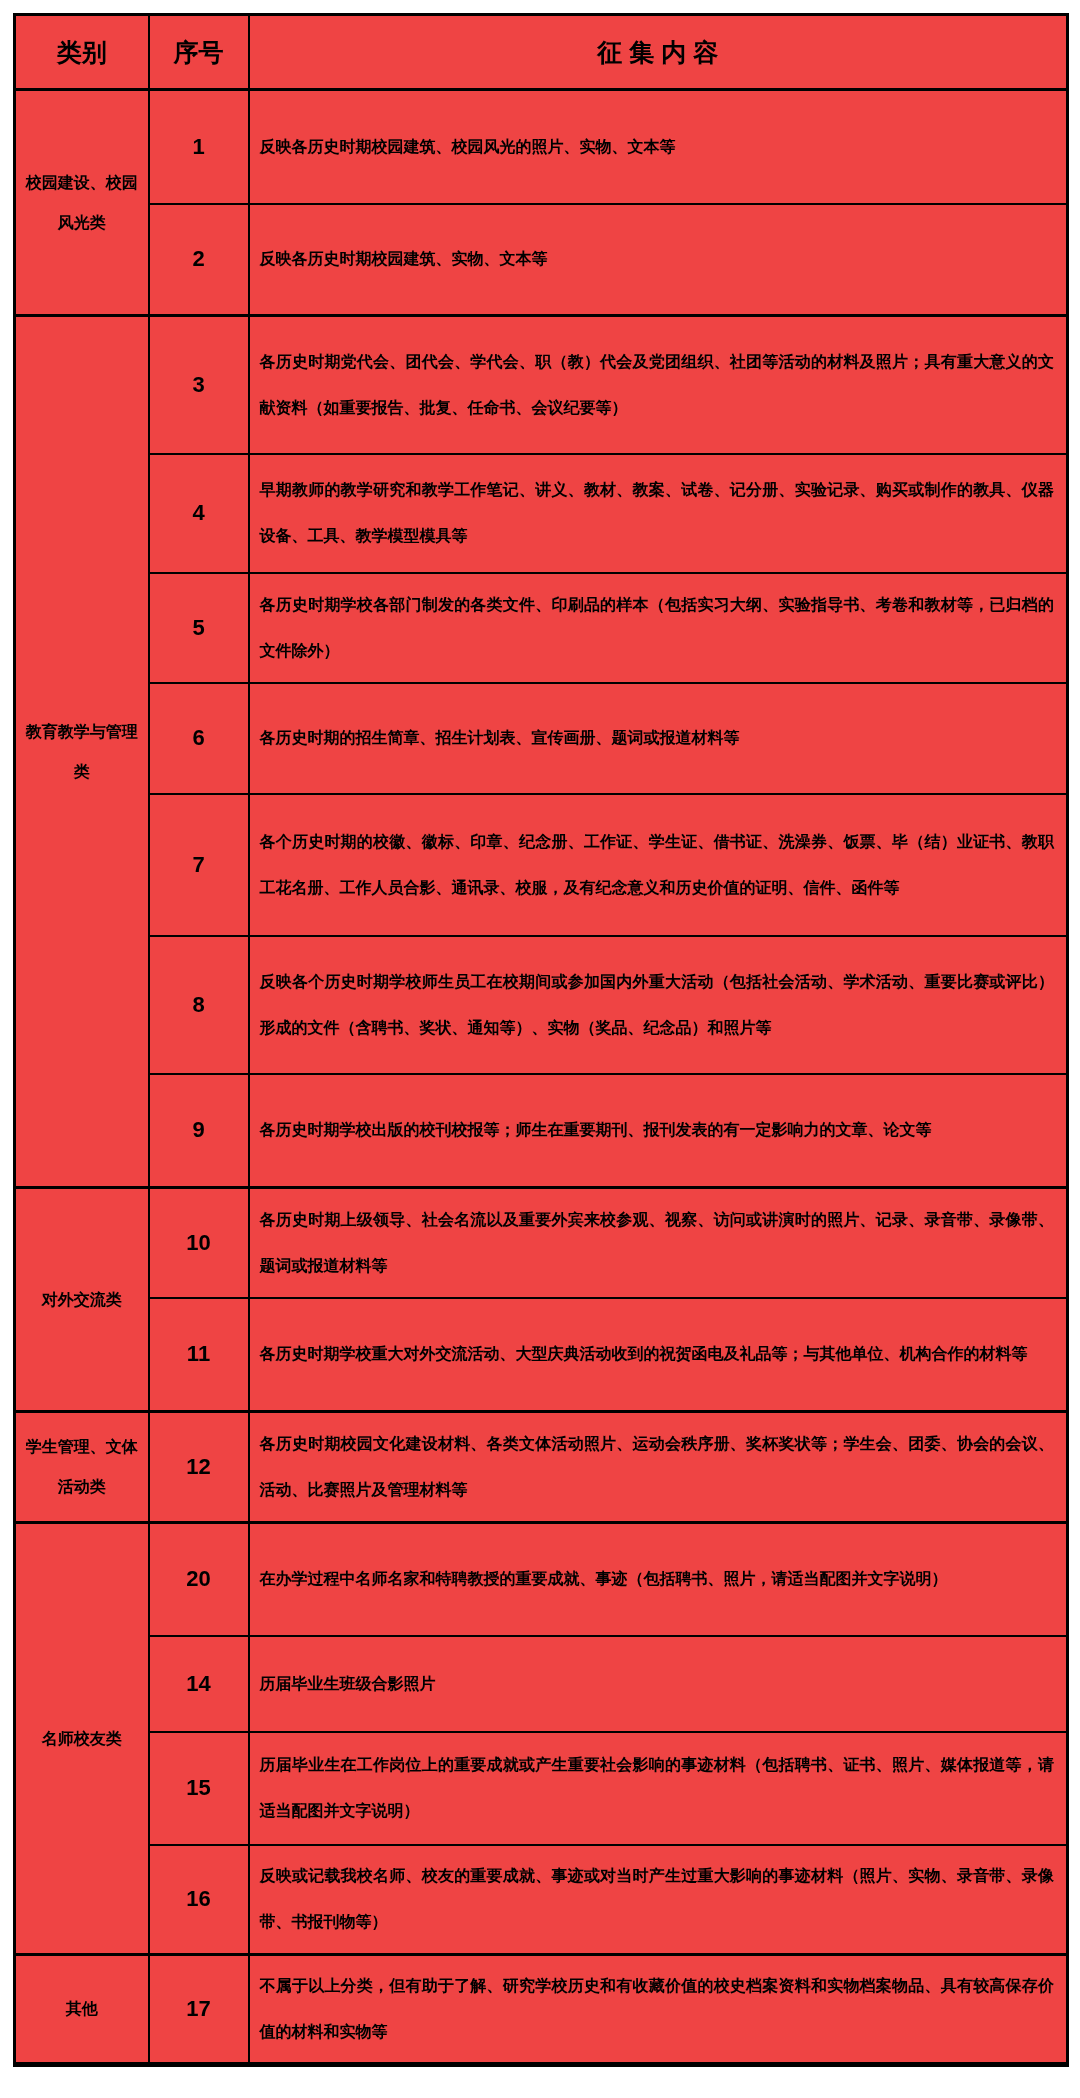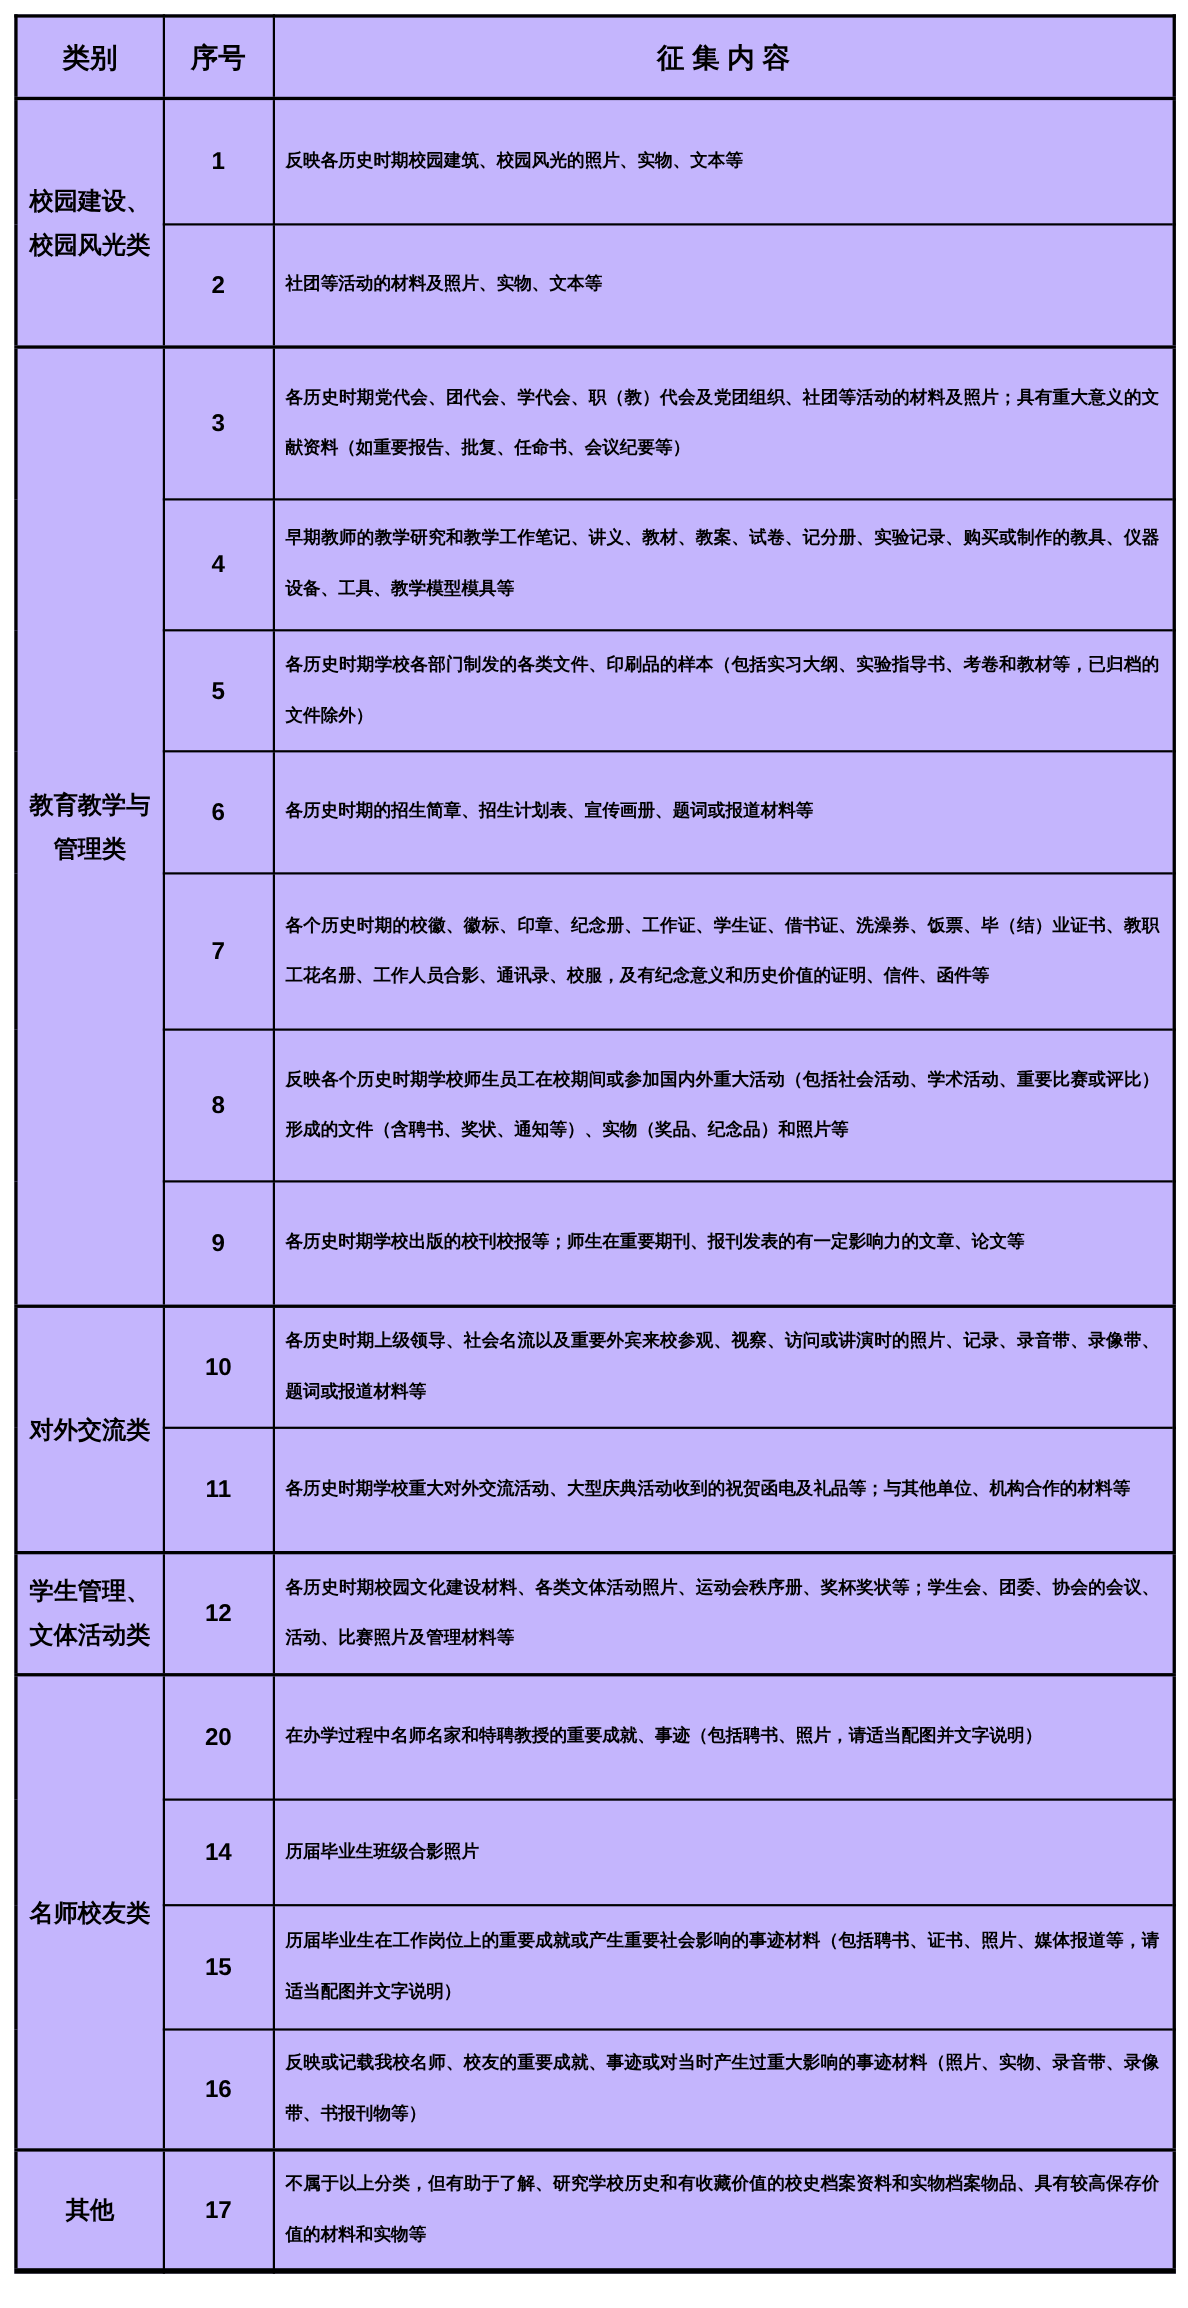--- a/index.html
+++ b/index.html
@@ -14,21 +14,21 @@
     background: #ffffff;
     box-sizing: border-box;
     padding: 13px 14px 0 13px;
     font-family: "Liberation Sans", sans-serif;
     color: #000000;
   }
   table.archive {
     border-collapse: collapse;
     table-layout: fixed;
     width: 1053px;
-    background: #c4b5fd;
+    background: #ef4444;
     border: 3px solid #000000;
     border-bottom-width: 5px;
   }
   col.c-cat { width: 134px; }
   col.c-no  { width: 100px; }
   col.c-content { width: 819px; }
   th, td {
     border: 2px solid #000000;
     color: #000000;
     font-weight: bold;
@@ -40,21 +40,21 @@
     font-size: 25px;
     text-align: center;
     height: 75px;
     padding: 0;
   }
   tr.section-start td {
     border-top-width: 3px;
   }
   td.cat {
     text-align: center;
-    font-size: 22px;
+    font-size: 16px;
     line-height: 40px;
     padding: 0 7px;
   }
   td.num {
     text-align: center;
     font-size: 22px;
     padding: 0;
   }
   td.content {
     text-align: justify;
@@ -81,21 +81,21 @@
       <th>征 集 内 容</th>
     </tr>
 
     <tr class="section-start" style="height:114px">
       <td class="cat" rowspan="2">校园建设、校园风光类</td>
       <td class="num">1</td>
       <td class="content">反映各历史时期校园建筑、校园风光的照片、实物、文本等</td>
     </tr>
     <tr style="height:112px">
       <td class="num">2</td>
-      <td class="content">社团等活动的材料及照片、实物、文本等</td>
+      <td class="content">反映各历史时期校园建筑、实物、文本等</td>
     </tr>
 
     <tr class="section-start" style="height:138px">
       <td class="cat" rowspan="7">教育教学与管理类</td>
       <td class="num">3</td>
       <td class="content">各历史时期党代会、团代会、学代会、职（教）代会及党团组织、社团等活动的材料及照片；具有重大意义的文献资料（如重要报告、批复、任命书、会议纪要等）</td>
     </tr>
     <tr style="height:119px">
       <td class="num">4</td>
       <td class="content">早期教师的教学研究和教学工作笔记、讲义、教材、教案、试卷、记分册、实验记录、购买或制作的教具、仪器设备、工具、教学模型模具等</td>

